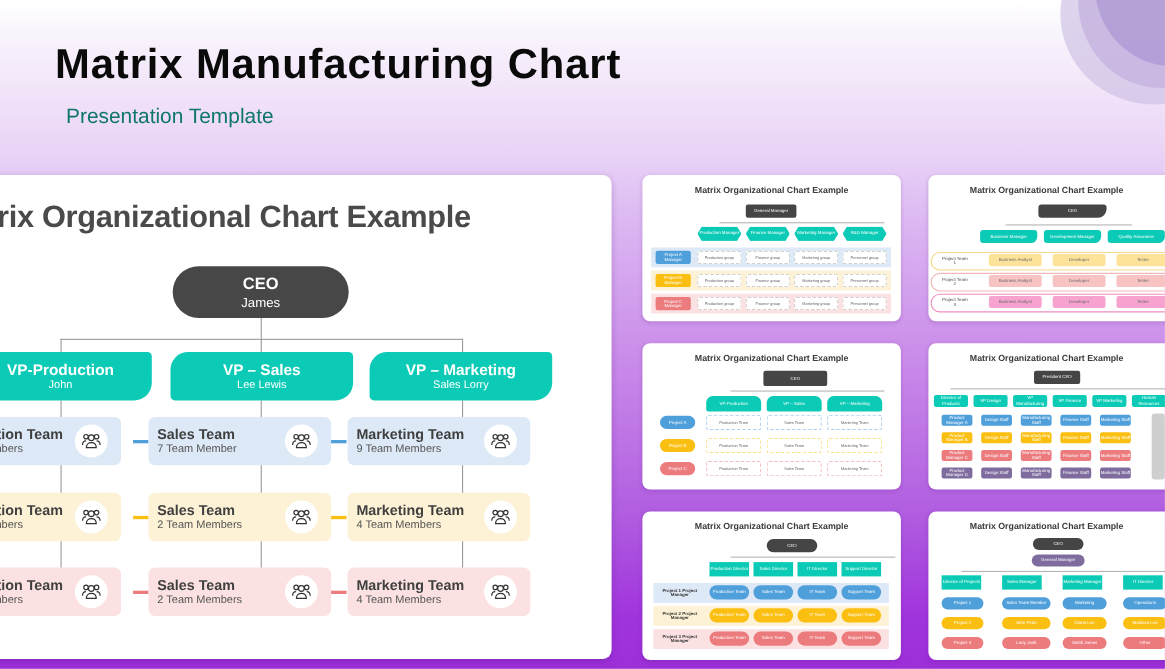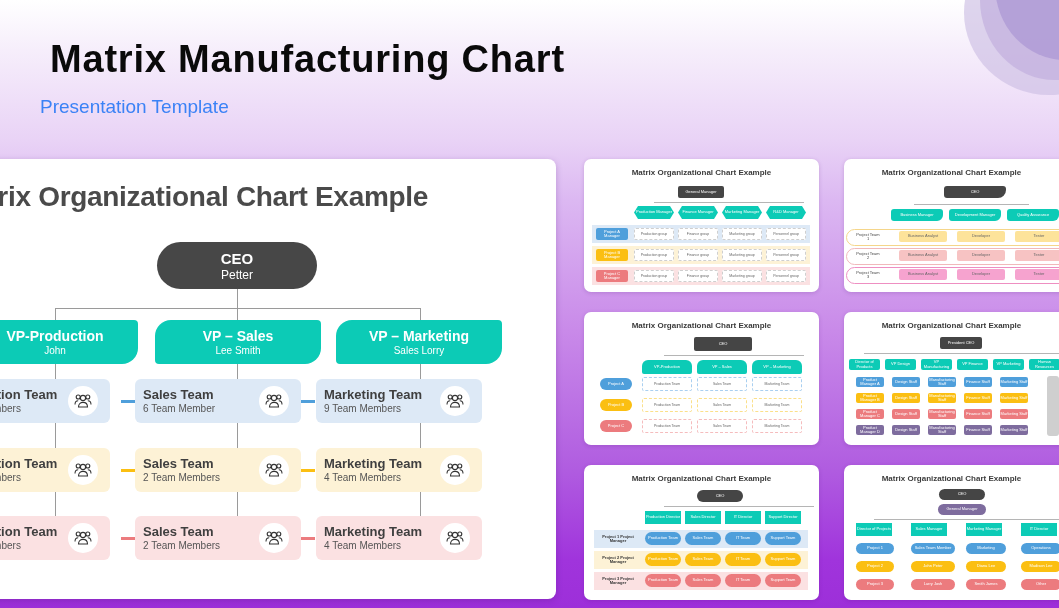--- a/index.html
+++ b/index.html
@@ -8,21 +8,21 @@
     position: relative;
     font-family: "Liberation Sans", "DejaVu Sans", sans-serif;
     background: linear-gradient(180deg, #ffffff 0px, #f6eefb 50px, #e9d3f6 140px, #dcb8f2 200px, #c98ae9 330px, #b05ce0 470px, #a034dc 560px, #9d2fd9 608px);
   }
   .deco-circle { position: absolute; border-radius: 50%; }
   .deco1 { left: 964px; top: -70px; width: 170px; height: 165px; background: rgba(205,190,228,0.65); }
   .deco2 { left: 980px; top: -80px; width: 150px; height: 160px; background: rgba(190,170,220,0.6); }
   .deco3 { left: 995px; top: -90px; width: 140px; height: 150px; background: rgba(172,152,212,0.75); }
 
   .hero-title { position: absolute; left: 50px; top: 38px; font-size: 38px; font-weight: 700; color: #0a0a0a; letter-spacing: 0.8px; }
-  .hero-sub { position: absolute; left: 40px; top: 96px; font-size: 19px; color: #3b82f6; }
+  .hero-sub { position: absolute; left: 60px; top: 96px; font-size: 19px; color: #0f766e; }
 
   
   .main-card { position: absolute; left: -20px; top: 159px; width: 576px; height: 440px; background: #fff; border-radius: 8px; overflow: hidden; box-shadow: 0 2px 6px rgba(80,20,120,0.25); }
   .mc-title { position: absolute; left: -30px; top: 22px; font-size: 28px; font-weight: 700; color: #4a4a4a; white-space: nowrap; letter-spacing: -0.3px; }
   .ceo-box { position: absolute; left: 177px; top: 83px; width: 160px; height: 47px; background: #474747; border-radius: 24px; color: #fff; text-align: center; }
   .ceo-role { font-size: 15px; font-weight: 700; margin-top: 8px; }
   .ceo-name { font-size: 12px; margin-top: 1px; }
   .line { position: absolute; background: #9a9a9a; }
   .vp-box { position: absolute; top: 161px; width: 166px; height: 44px; background: #0ccbb6; color: #fff; text-align: center; border-radius: 16px 4px 16px 4px; }
   .vp-box.first { border-radius: 4px 4px 16px 4px; }
@@ -67,30 +67,30 @@
   <div class="line" style="left:75px; top:149px; width:365px; height:1px;"></div>
   <div class="line" style="left:75px; top:149px; width:1px; height:12px;"></div>
   <div class="line" style="left:257px; top:149px; width:1px; height:12px;"></div>
   <div class="line" style="left:440px; top:149px; width:1px; height:12px;"></div>
   <div class="line" style="left:75px; top:205px; width:1px; height:180px;"></div>
   <div class="line" style="left:257px; top:205px; width:1px; height:180px;"></div>
   <div class="line" style="left:440px; top:205px; width:1px; height:180px;"></div>
 
   <div class="ceo-box">
     <div class="ceo-role">CEO</div>
-    <div class="ceo-name">Petter</div>
+    <div class="ceo-name">James</div>
   </div>
 
   <div class="vp-box first" style="left:-8px;">
     <div class="vp-role">VP-Production</div>
     <div class="vp-name">John</div>
   </div>
   <div class="vp-box" style="left:175px;">
     <div class="vp-role">VP – Sales</div>
-    <div class="vp-name">Lee Smith</div>
+    <div class="vp-name">Lee Lewis</div>
   </div>
   <div class="vp-box" style="left:356px;">
     <div class="vp-role">VP – Marketing</div>
     <div class="vp-name">Sales Lorry</div>
   </div>
 
   <div class="team blue" style="left:-36px; top:220px;">
     <div class="team-name">Production Team</div>
     <div class="team-count">Team Members</div>
     <div class="team-icon">
@@ -101,21 +101,21 @@
             <circle cx="4.2" cy="4" r="2"></circle>
             <circle cx="13.8" cy="4" r="2"></circle>
             <path d="M1 11.5c0-2.4 1.4-3.7 3.2-3.7M17 11.5c0-2.4-1.4-3.7-3.2-3.7"></path>
           </g>
         </svg>
       </div>
   </div>
   <div class="connector blue" style="left:141px; top:241px;"></div>
   <div class="team blue" style="left:155px; top:220px;">
     <div class="team-name">Sales Team</div>
-    <div class="team-count">6 Team Member</div>
+    <div class="team-count">7 Team Member</div>
     <div class="team-icon">
         <svg width="18" height="16" viewBox="0 0 18 16">
           <g fill="none" stroke="#333" stroke-width="1.1">
             <circle cx="9" cy="5" r="2.6"></circle>
             <path d="M4.5 14c0-3 2-4.6 4.5-4.6s4.5 1.6 4.5 4.6z"></path>
             <circle cx="4.2" cy="4" r="2"></circle>
             <circle cx="13.8" cy="4" r="2"></circle>
             <path d="M1 11.5c0-2.4 1.4-3.7 3.2-3.7M17 11.5c0-2.4-1.4-3.7-3.2-3.7"></path>
           </g>
         </svg>

